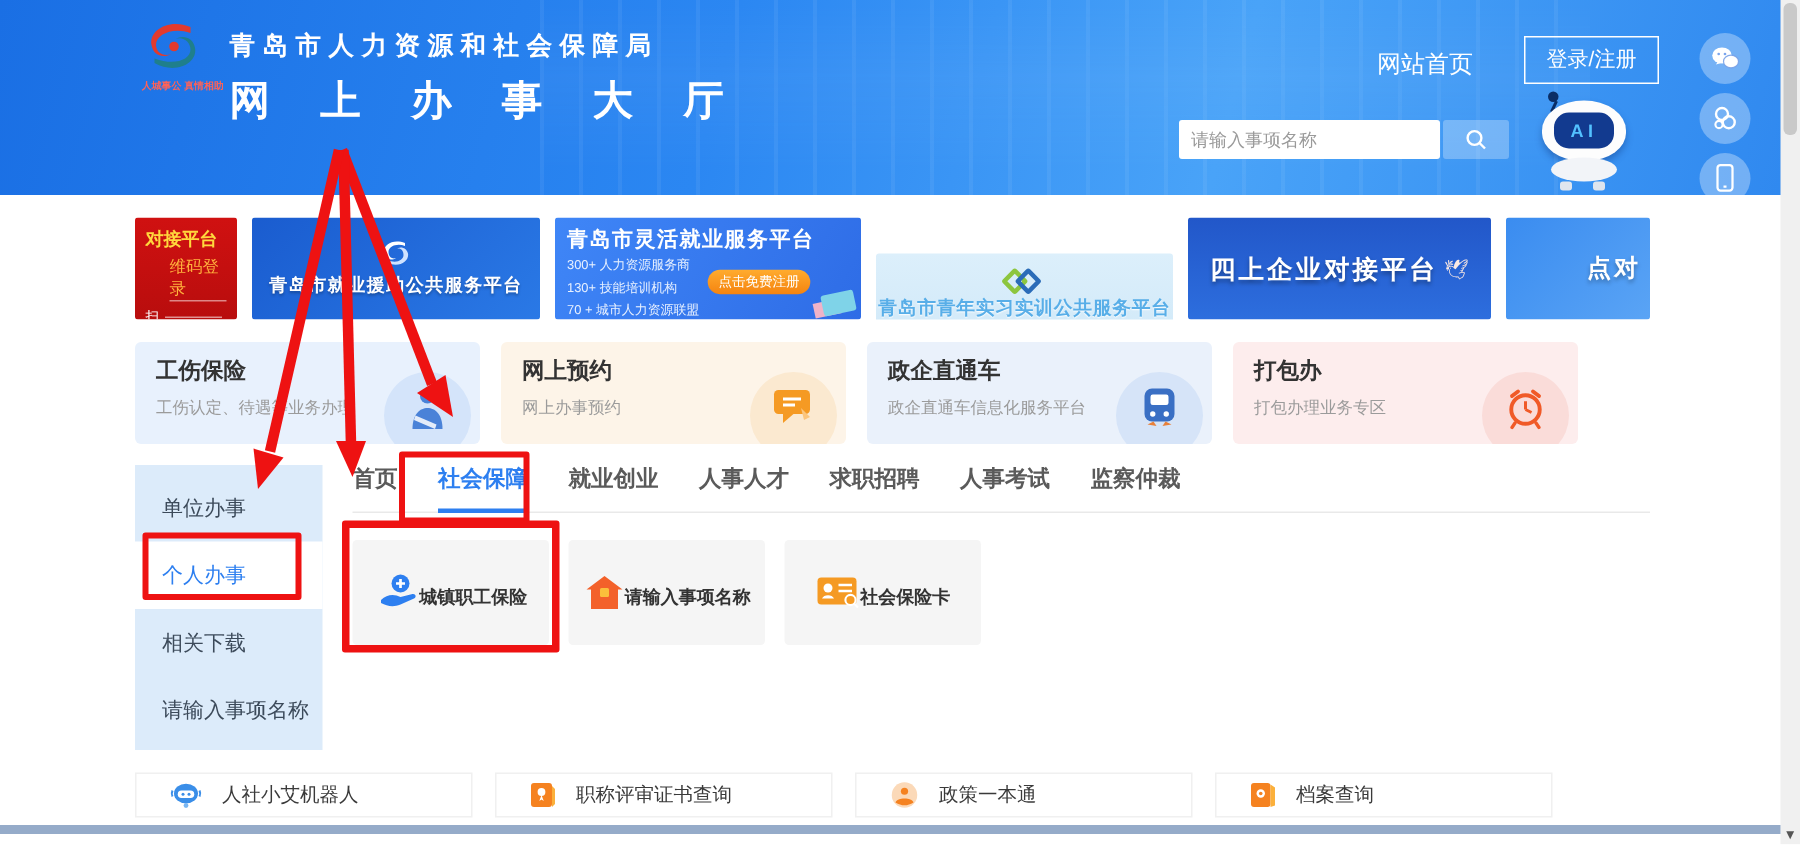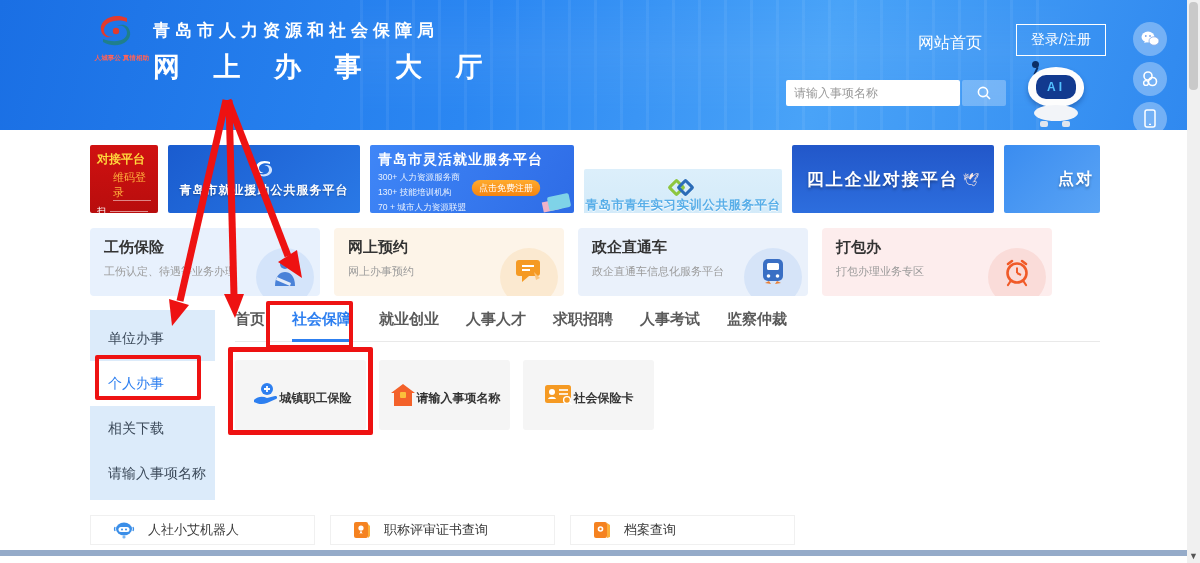--- a/index.html
+++ b/index.html
@@ -368,20 +368,28 @@
     <div class="bl-item">
       <svg width="18" height="18" viewBox="0 0 18 18">
         <rect x="1" y="1" width="14" height="16" rx="2" fill="#f58220"></rect>
         <path d="M15 3 L17 5 L17 15 L15 17 Z" fill="#fbb03b"></path>
         <circle cx="8" cy="7" r="2.6" fill="#fff"></circle>
         <path d="M8 9 L6.5 13 L8 12 L9.5 13 Z" fill="#fff"></path>
       </svg>
       <span class="bl-label">职称评审证书查询</span>
     </div>
     <div class="bl-item">
+      <svg width="20" height="18" viewBox="0 0 20 18">
+        <circle cx="10" cy="9" r="8.5" fill="#fbd9b8"></circle>
+        <circle cx="10" cy="6.5" r="2.4" fill="#f58220"></circle>
+        <path d="M4 14 C5 10.5, 15 10.5, 16 14 C12 16.5, 8 16.5, 4 14 Z" fill="#f58220"></path>
+      </svg>
+      <span class="bl-label">政策一本通</span>
+    </div>
+    <div class="bl-item">
       <svg width="18" height="18" viewBox="0 0 18 18">
         <rect x="1" y="1" width="13" height="16" rx="2" fill="#f58220"></rect>
         <path d="M14 2 L17 4 L17 16 L14 17 Z" fill="#fbb03b"></path>
         <circle cx="7.5" cy="8" r="2.8" fill="#fff"></circle>
         <circle cx="7.5" cy="8" r="1.2" fill="#f58220"></circle>
       </svg>
       <span class="bl-label">档案查询</span>
     </div>
   </div>
 

